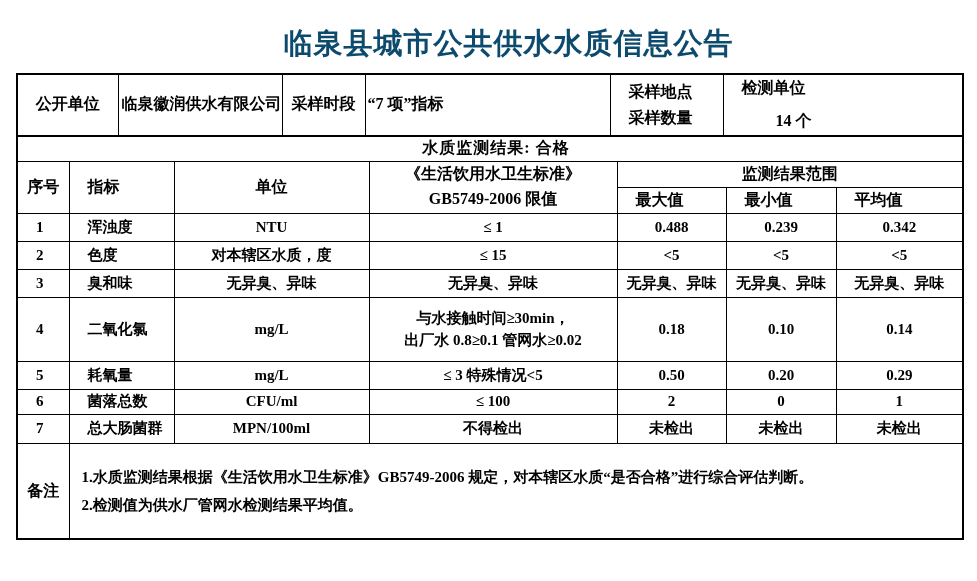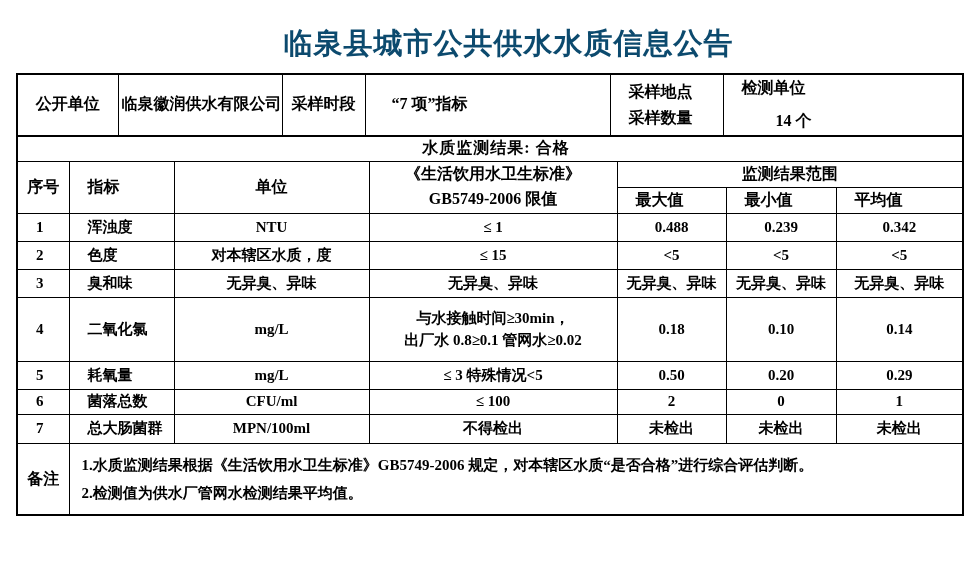--- a/index.html
+++ b/index.html
@@ -14,28 +14,28 @@
     text-align:center;font-size:29px;font-weight:bold;letter-spacing:1px;
     font-family:"DejaVu Sans","Liberation Sans",sans-serif;
   }
   table{border-collapse:collapse;table-layout:fixed;margin-left:16px;width:946px;}
   table.t1{border:2px solid #000;border-bottom:1px solid #000;}
   table.t2{border:2px solid #000;border-top:none;}
   td,th{border:1px solid #000;font-weight:bold;vertical-align:middle;
         font-size:16px;padding:0;overflow:hidden;}
   .c{text-align:center;}
   .l{text-align:left;padding-left:18px;}
-  .l14{text-align:left;padding-left:26px;}
+  .l14{text-align:left;padding-left:2px;}
   .pre{white-space:pre-line;}
   .two{line-height:1.65;}
   .ind{padding-left:34px;display:block;margin-top:7px;}
   .blk{display:block;}
   .h55{height:55px;} .h40{height:40px;} .h24{height:25px;}
   .h26{height:26px;} .h28{height:28px;} .h64{height:64px;}
-  .h25{height:25px;} .h29{height:29px;} .h90{height:72px;}
+  .h25{height:25px;} .h29{height:29px;} .h90{height:96px;}
   .data{font-size:15px;}
   .std{font-size:16px;line-height:1.55;font-family:Liberation Serif, serif;}
   .lim4{font-size:15px;line-height:1.5;}
   .notes-cell{text-align:left;padding:6px 14px 6px 12px;font-size:15px;line-height:1.9;vertical-align:middle;}
   .banner{font-size:16px;letter-spacing:1px;padding-left:12px;}
 </style>
 </head>
 <body>
 
 <div class="page">

